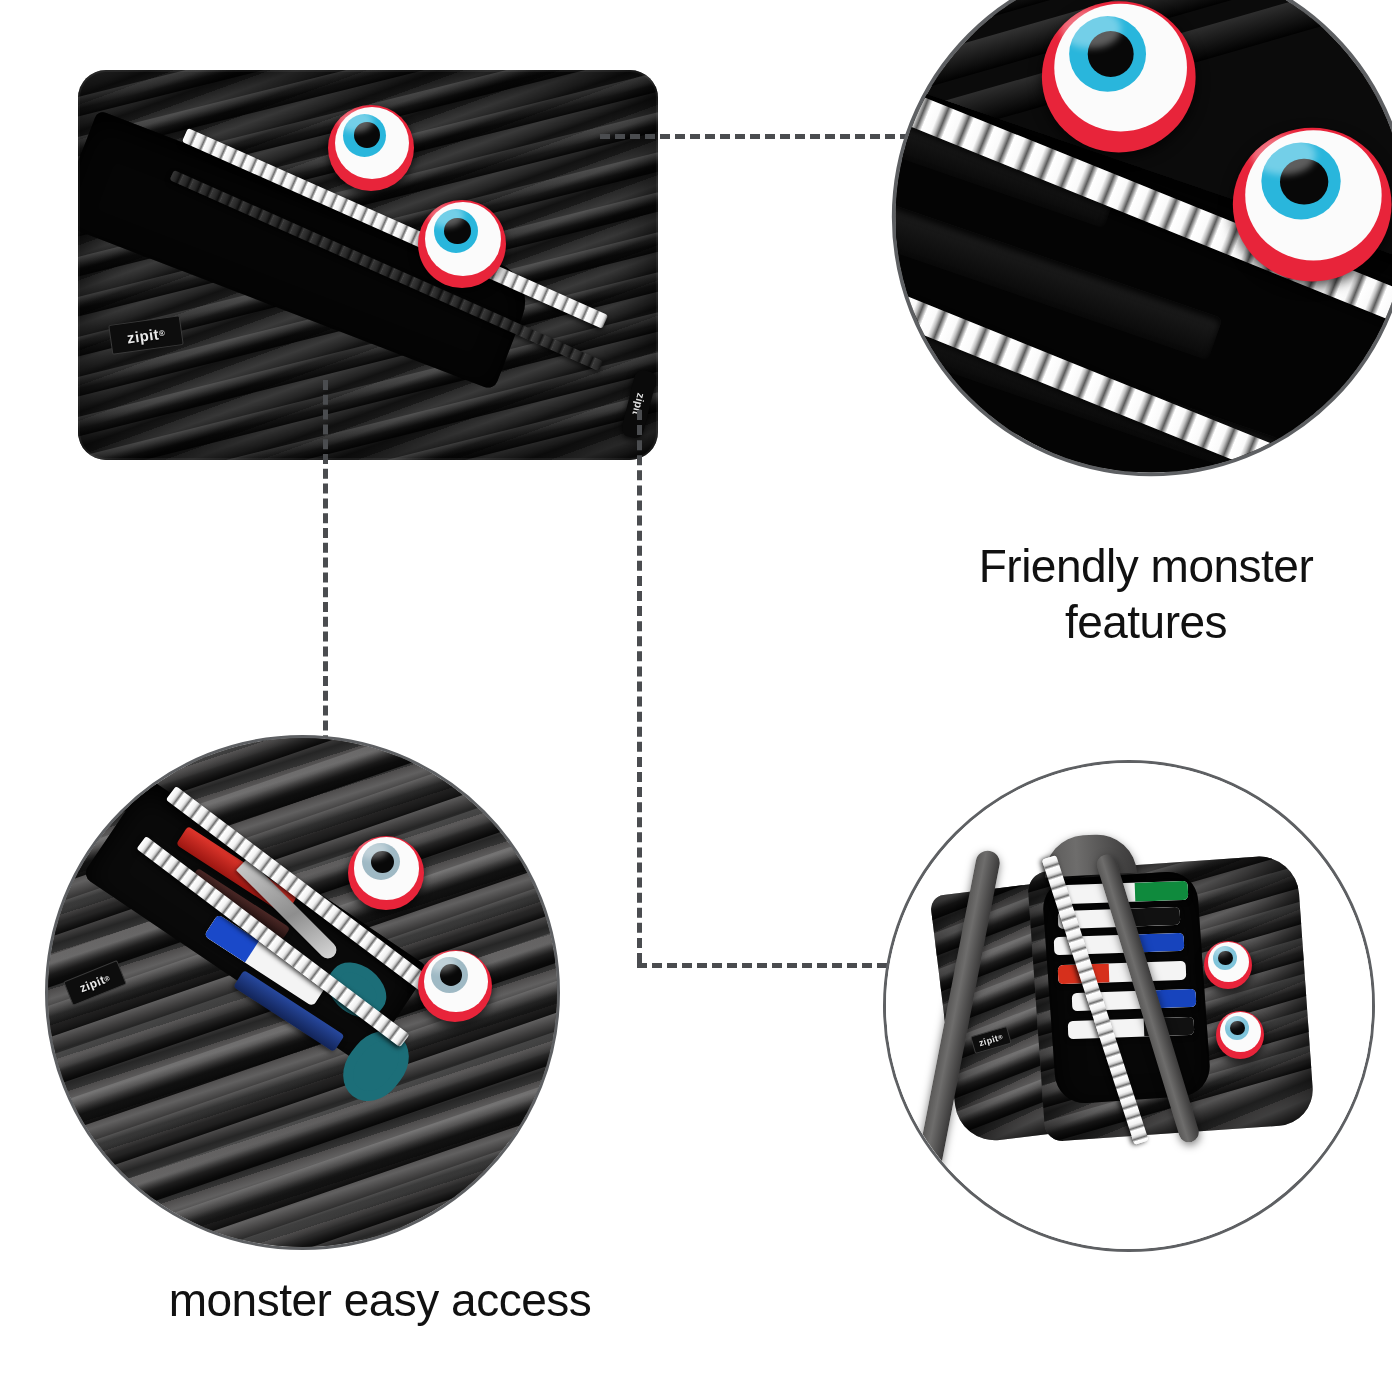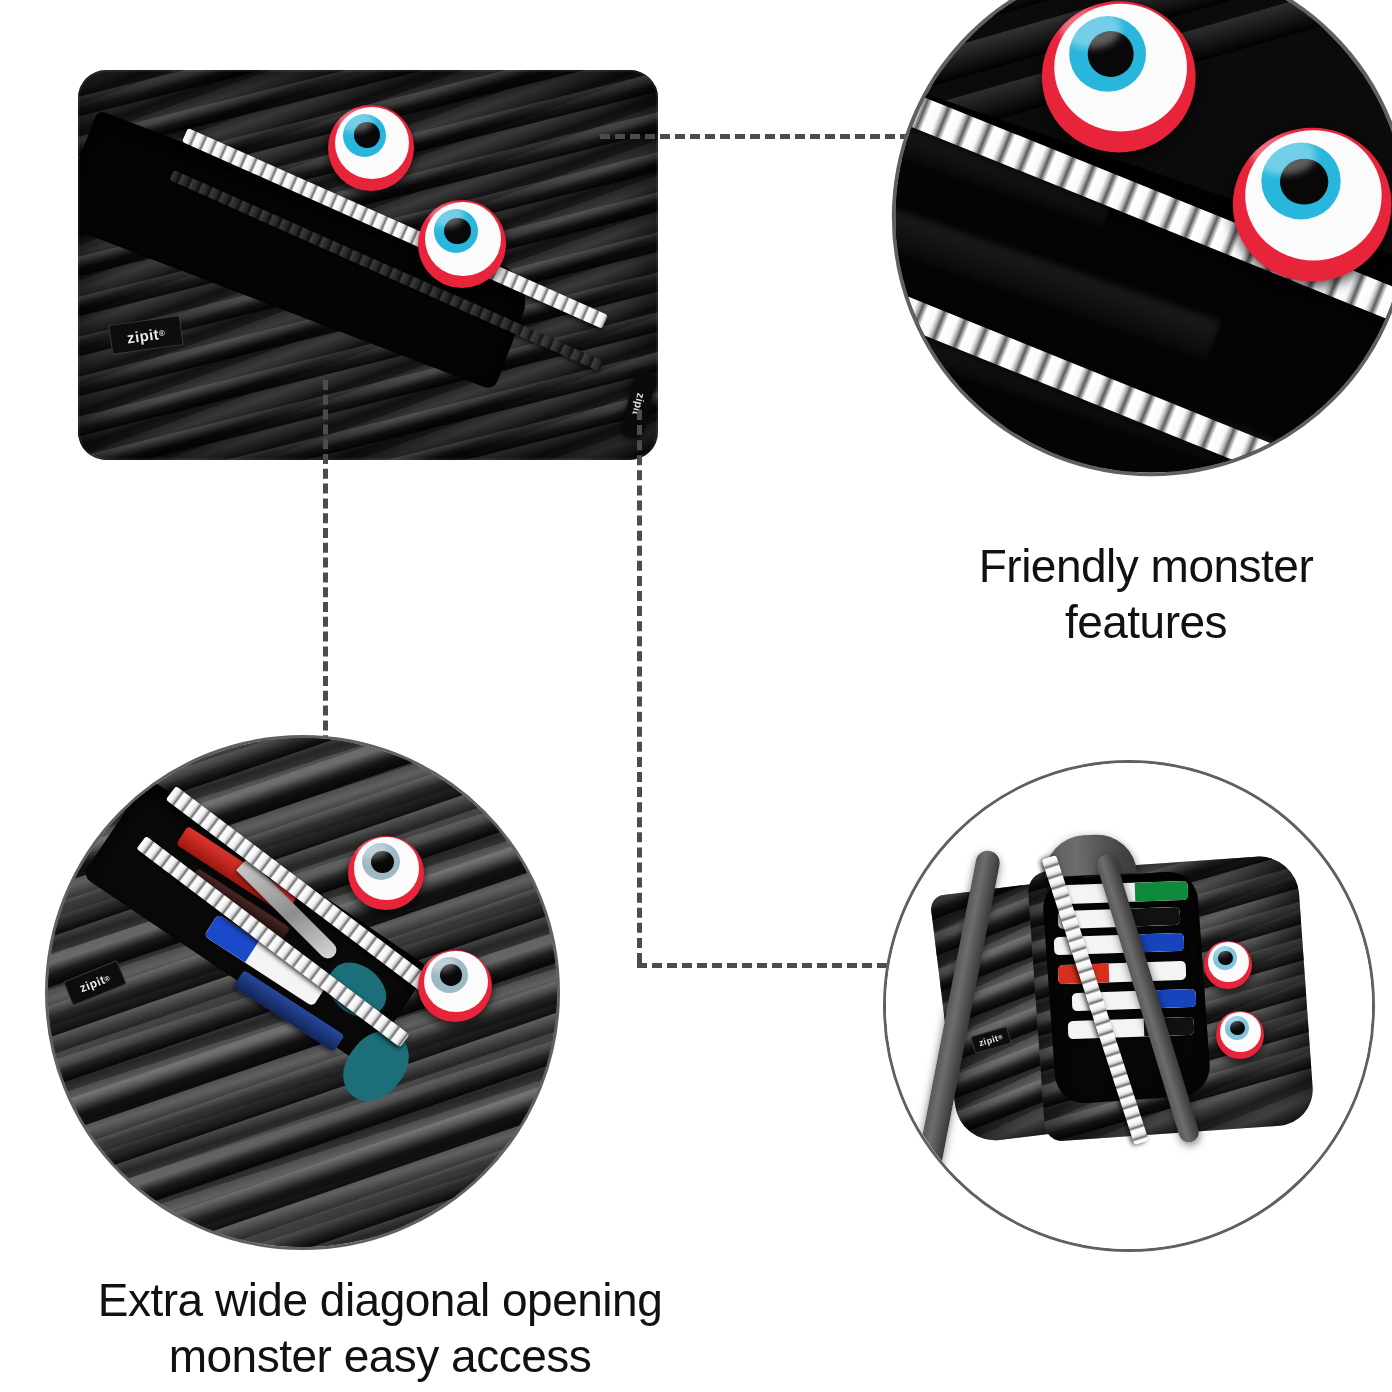--- a/index.html
+++ b/index.html
@@ -384,21 +384,20 @@
       </div>
 
       <div class="brand-tag" style="left:18px; top:232px; width:58px; height:26px; font-size:12px; transform:rotate(-22deg);">
         <span>zipit</span>
           <sup style="font-size:7px">®</sup>
       </div>
     </div>
   </div>
 
   <div class="caption" style="left:30px; top:1272px; width:700px; font-size:46px;">
-    <div>Extra wide diagonal opening</div>
     <div>monster easy access</div>
   </div>
 
   <div class="circle-frame" style="left:883px; top:760px; width:492px; height:492px;">
     <div class="scene" style="background:#ffffff;">
 
       <div class="pouch gray" style="left:58px; top:120px; width:210px; height:250px;
                   border-radius:14px 4px 30px 40px; transform:rotate(-7deg);">
         <div class="ribs">
           <div class="rib" style="top:0px;   height:22px; transform:rotate(-14deg);"></div>

